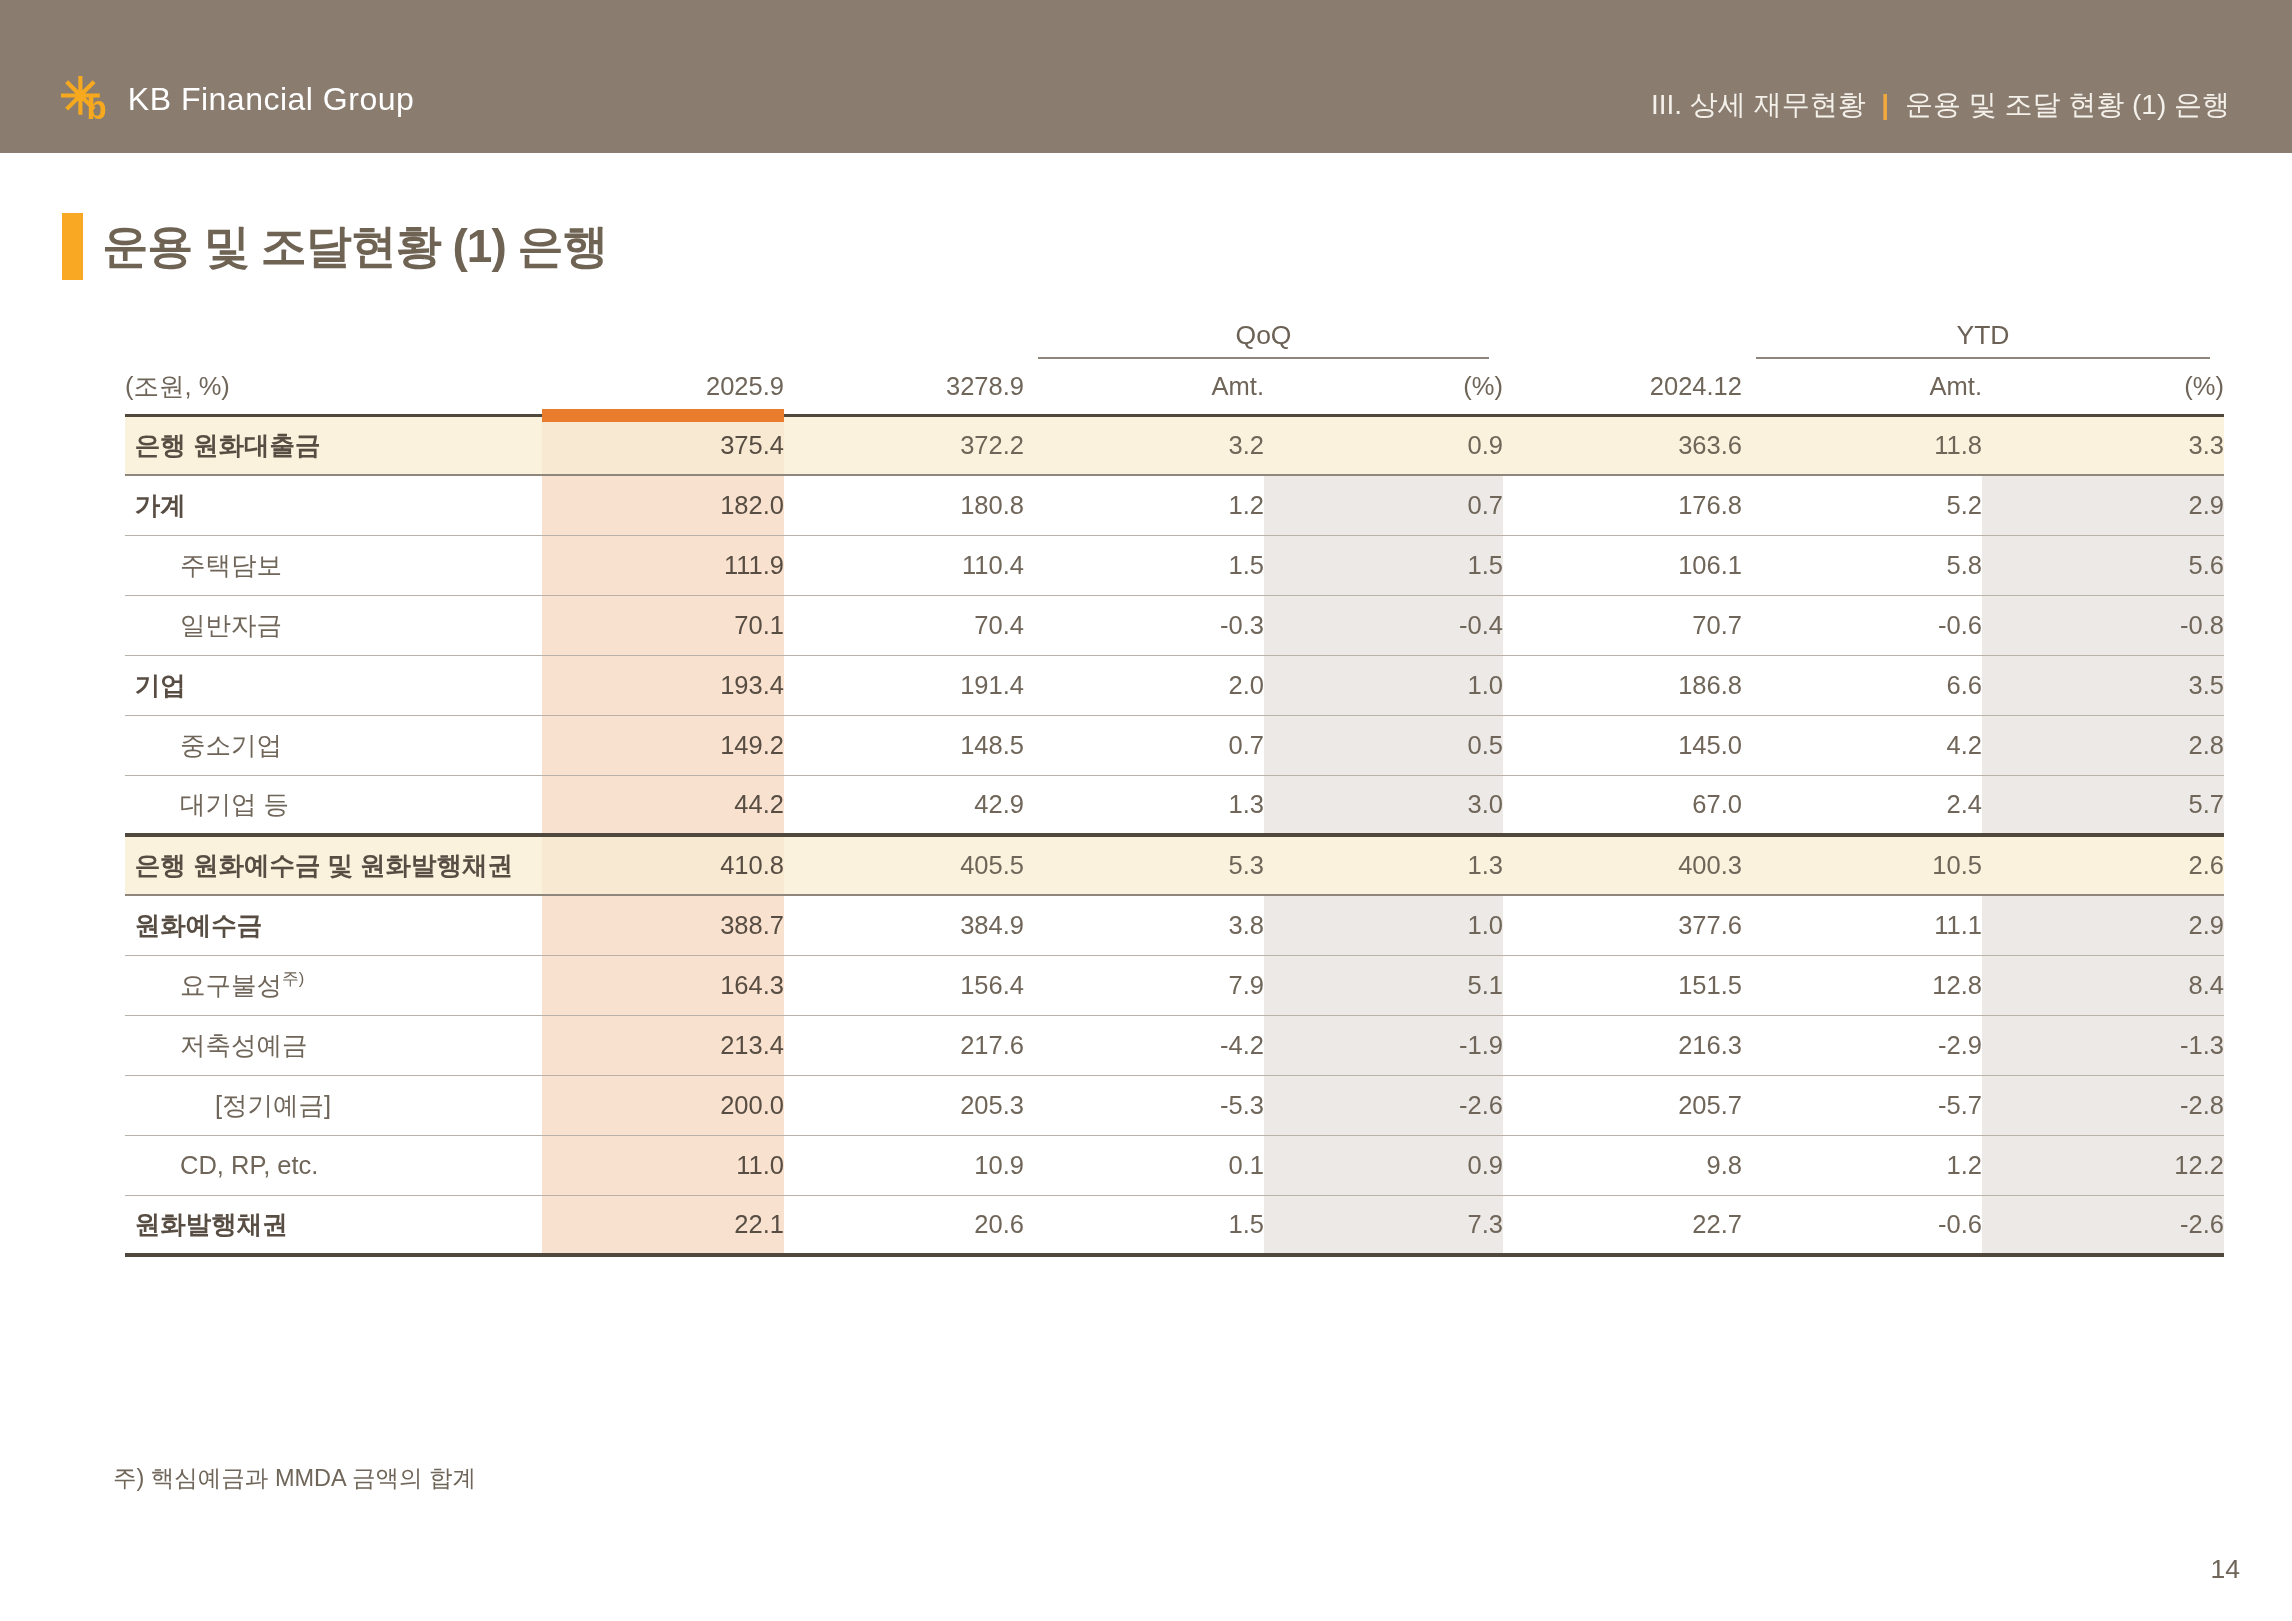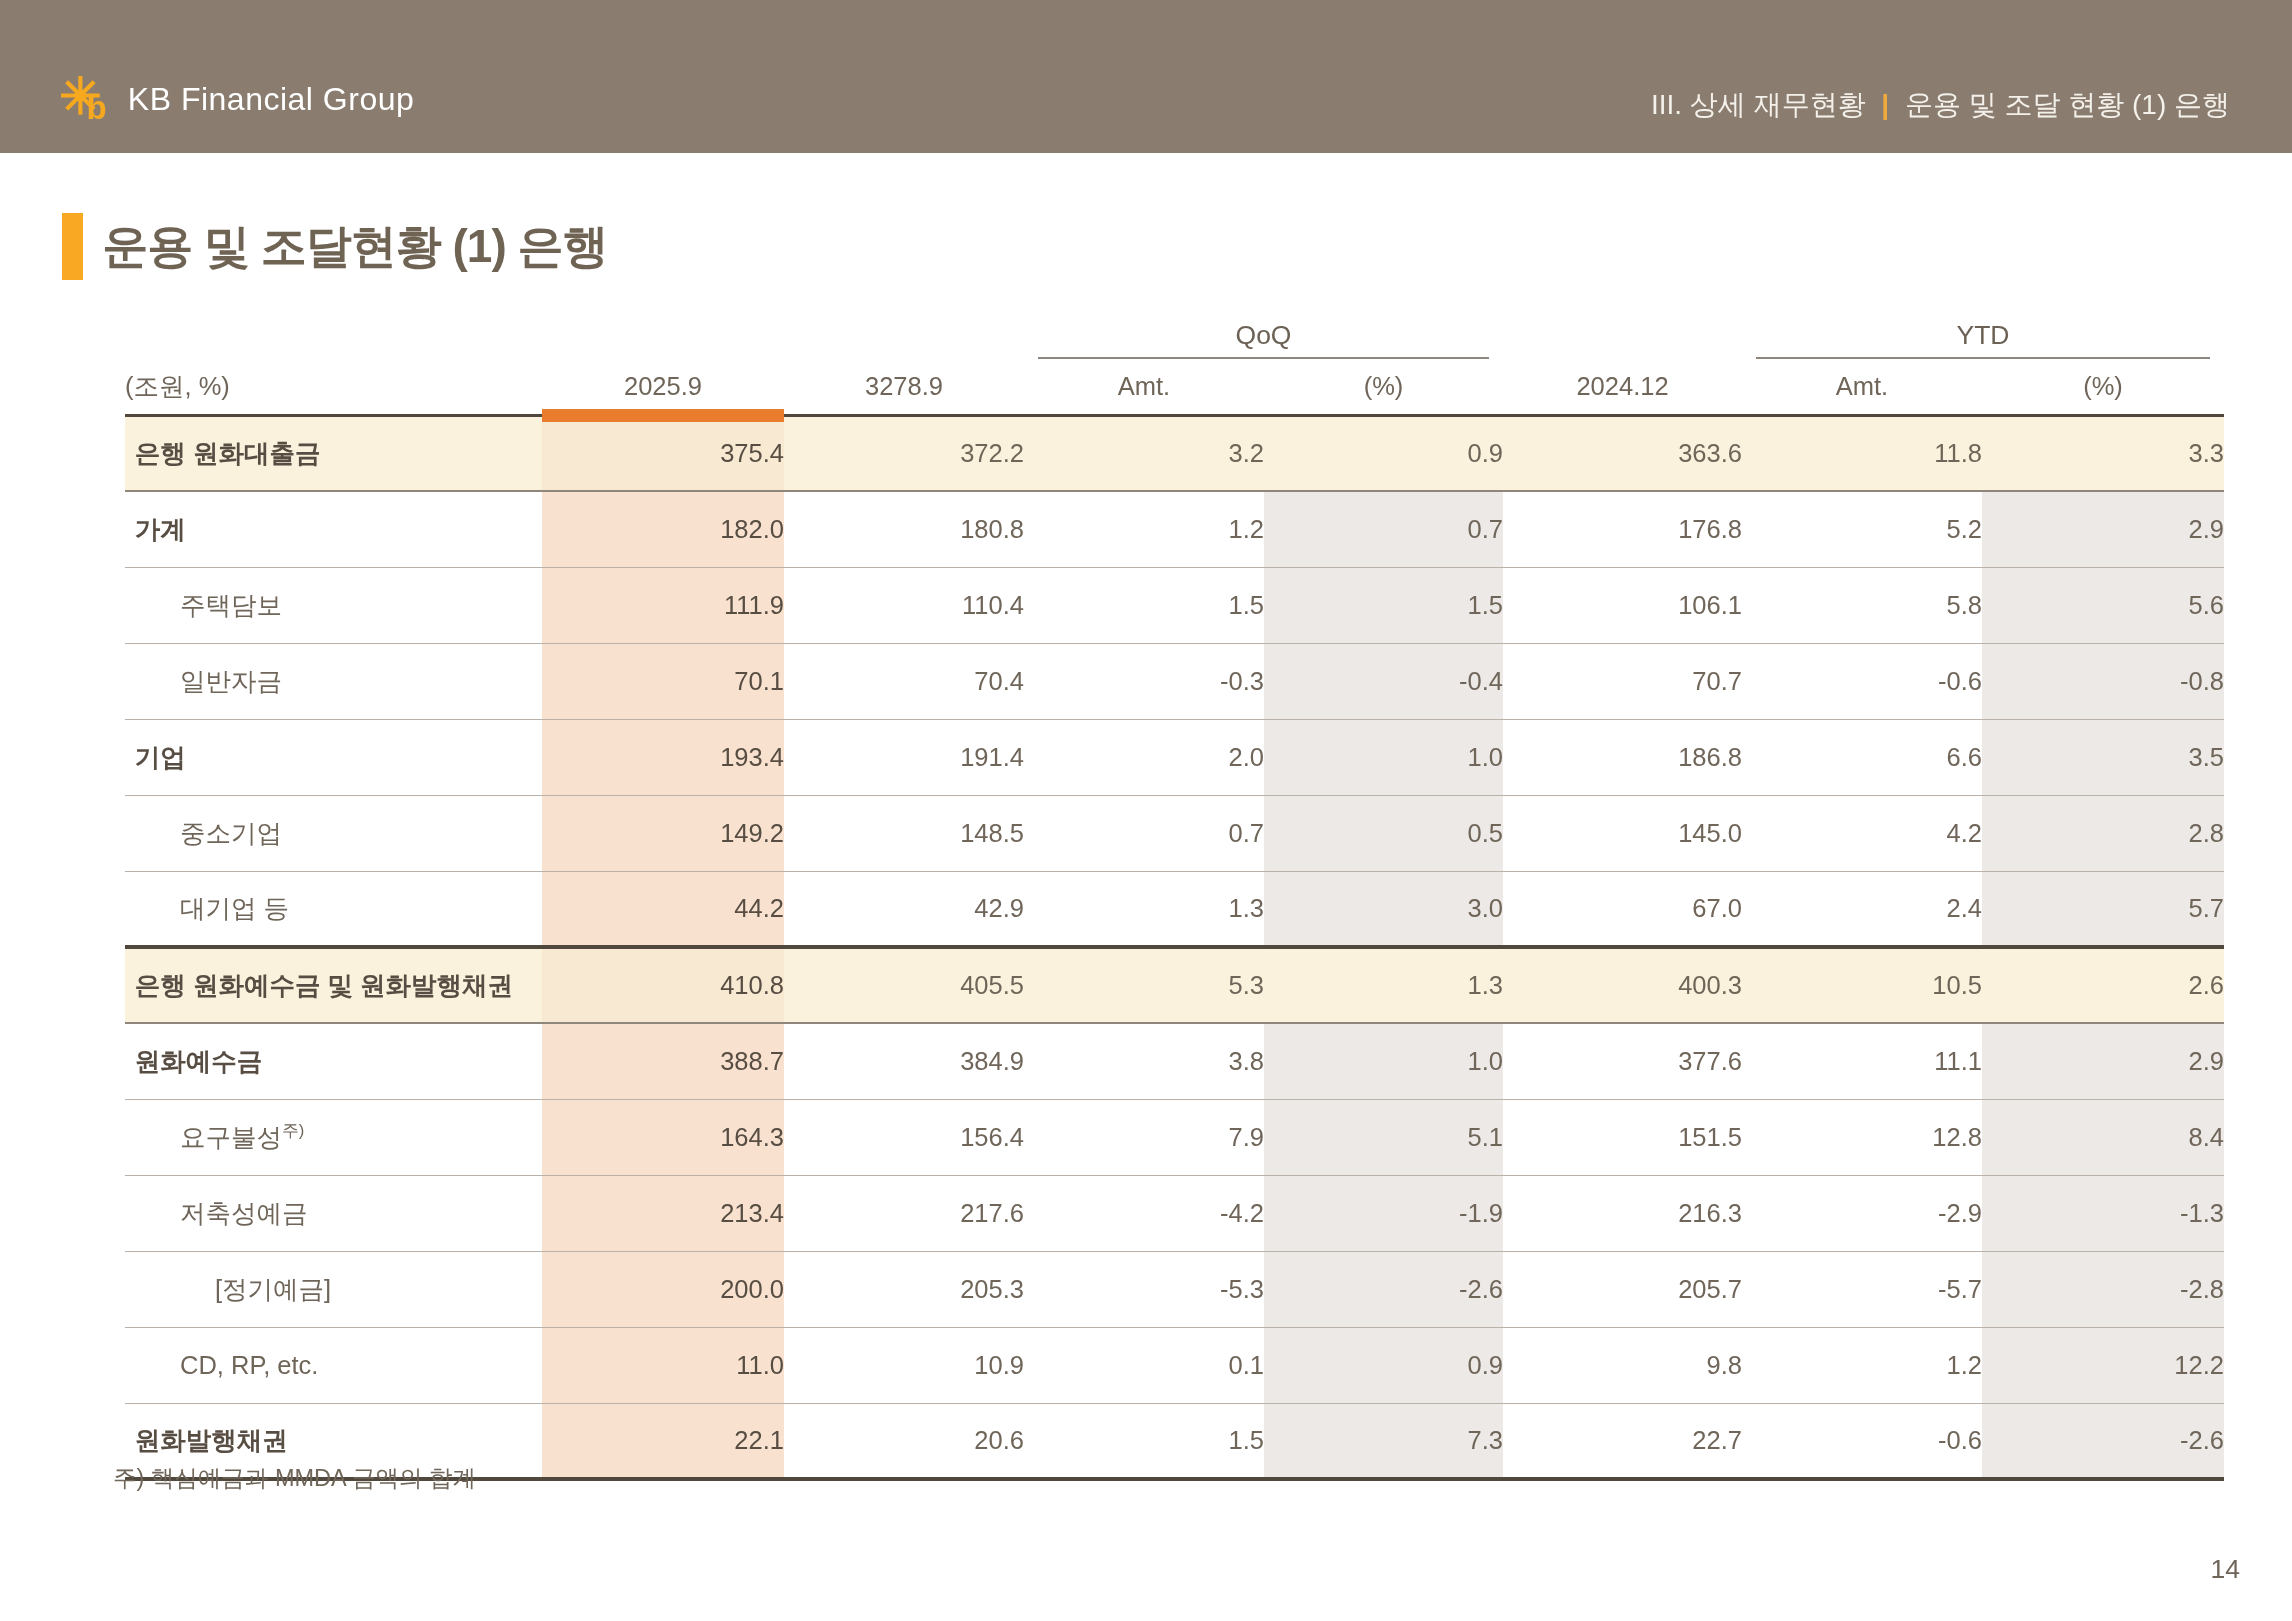--- a/index.html
+++ b/index.html
@@ -28,25 +28,25 @@
   .tbl-wrap { position:absolute; left:125px; top:319px; width:2099px; }
   table.tbl { border-collapse:collapse; table-layout:fixed; width:2099px; }
   .tbl col.c0 { width:417px; } .tbl col.c1 { width:242px; } .tbl col.c2 { width:240px; }
   .tbl col.c3 { width:240px; } .tbl col.c4 { width:239px; } .tbl col.c5 { width:239px; }
   .tbl col.c6 { width:240px; } .tbl col.c7 { width:242px; }
 
   .tbl thead th { font-weight:normal; font-size:25.5px; color:#6f6559; padding:0; }
   .tbl tr.grp-row { height:41px; }
   .tbl tr.hdr-row { height:55px; }
   .grp-inner { margin:0 13.7px; border-bottom:2px solid #8e867c; padding-bottom:5.9px; text-align:center; font-size:26.5px; color:#6b6155; }
-  .hdr-cell { padding-right:13.7px; }
+  .hdr-cell { text-align:right; padding-right:13.7px; }
   .unit-cell { text-align:left; padding-left:7.8px; }
   .cur-hdr { color:#e97c2e; font-weight:bold; }
 
-  .tbl tbody tr { height:76px;padding-left:28px; }
+  .tbl tbody tr { height:60px;padding-left:28px; }
   .tbl tbody td { font-size:25.5px; padding:0; border-bottom:1px solid #bab2a8; }
   .tbl tbody tr:first-child td { border-top:3.9px solid #50473d; }
   .tbl tbody tr.b-med td { border-bottom:2px solid #8f877c; }
   .tbl tbody tr.b-thick td { border-bottom:4.9px solid #50473d; }
 
   td.lbl { text-align:left; color:#6f6559; }
   tr.lvl0 td.lbl { padding-left:9.8px; }
   tr.lvl1 td.lbl { padding-left:55px; }
   tr.lvl2 td.lbl { padding-left:90px; }
   tr.bold td.lbl { font-weight:bold; color:#574d43; }

